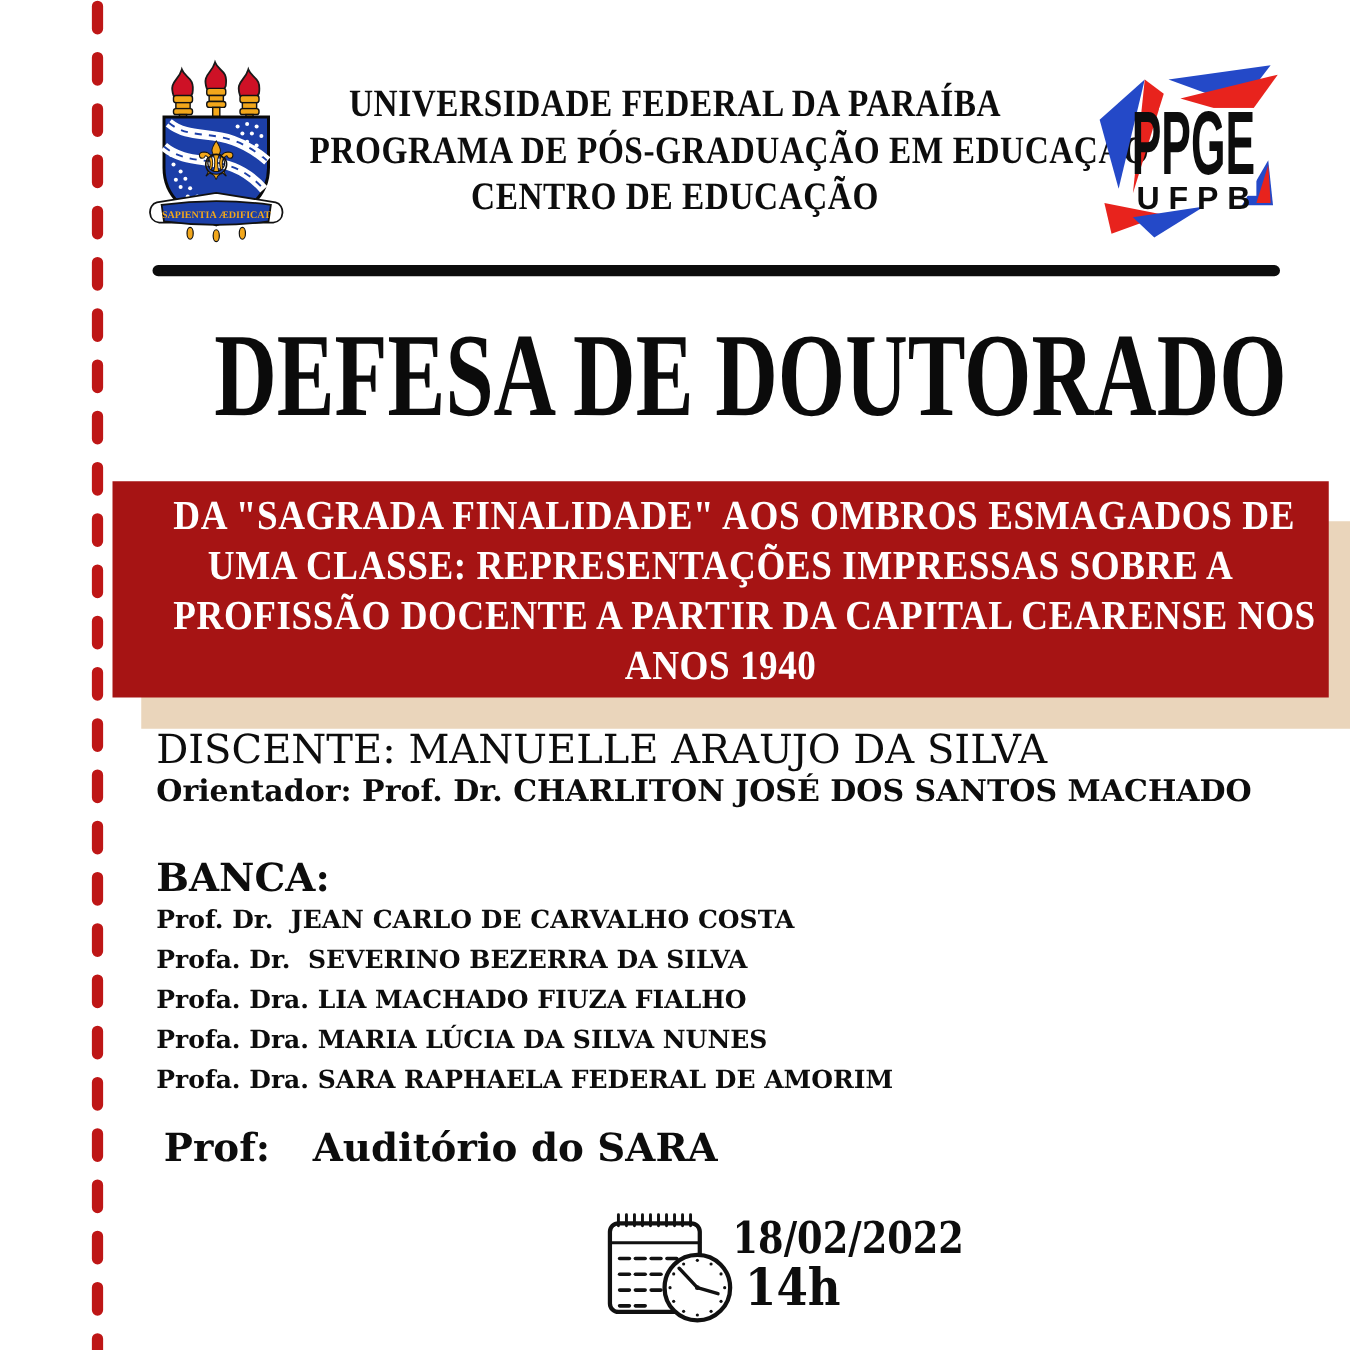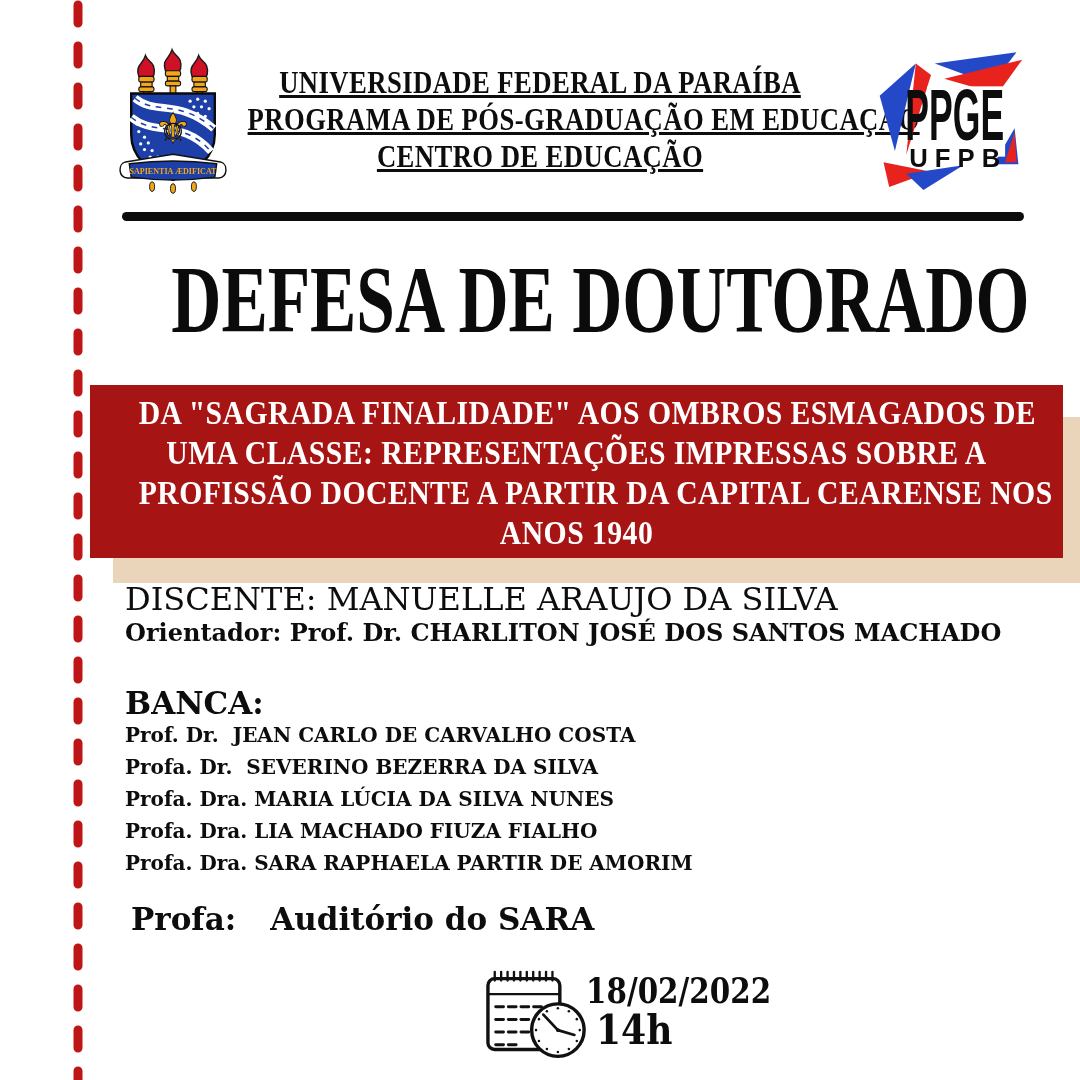--- a/index.html
+++ b/index.html
@@ -4,21 +4,21 @@
 <style>
   html,body{margin:0;padding:0;background:#ffffff;}
   .poster{
     position:relative;width:1080px;height:1080px;background:#ffffff;
     overflow:hidden;font-family:"DejaVu Serif",serif;color:#0d0d0d;
   }
   
   .dash-line{position:absolute;left:69px;top:0;}
   
   .crest{position:absolute;left:116px;top:44px;}
-  .header-text{position:absolute;left:200px;top:64px;width:680px;text-align:center;text-decoration:underline;}
+  .header-text{position:absolute;left:200px;top:64px;width:680px;text-align:center;}
   .header-text .hline{
     font-family:"Liberation Serif",serif;font-weight:700;font-size:31px;line-height:37px;
     transform:scaleX(0.86);transform-origin:50% 50%;white-space:nowrap;letter-spacing:.5px;
   }
   .ppge-logo{position:absolute;left:874px;top:50px;}
   .divider{position:absolute;left:122px;top:212px;width:902px;height:9px;border-radius:5px;background:#0c0c0c;}
   
   .main-title{
     position:absolute;left:35px;top:250px;width:1010px;text-align:center;
     font-family:"Liberation Serif",serif;font-weight:700;font-size:95px;line-height:100px;
@@ -164,27 +164,27 @@
     <div class="bline">PROFISSÃO DOCENTE A PARTIR DA CAPITAL CEARENSE NOS</div>
     <div class="bline">ANOS 1940</div>
   </div>
 
   <div class="details">
     <div class="discente">DISCENTE: MANUELLE ARAUJO DA SILVA</div>
     <div class="orientador">Orientador: Prof. Dr. CHARLITON JOSÉ DOS SANTOS MACHADO</div>
     <div class="banca-label">BANCA:</div>
     <div class="banca-item">Prof. Dr.  JEAN CARLO DE CARVALHO COSTA</div>
     <div class="banca-item">Profa. Dr.  SEVERINO BEZERRA DA SILVA</div>
+    <div class="banca-item">Profa. Dra. LIA MACHADO FIUZA FIALHO</div>
     <div class="banca-item">Profa. Dra. MARIA LÚCIA DA SILVA NUNES</div>
-    <div class="banca-item">Profa. Dra. LIA MACHADO FIUZA FIALHO</div>
-    <div class="banca-item">Profa. Dra. SARA RAPHAELA PARTIR DE AMORIM</div>
+    <div class="banca-item">Profa. Dra. SARA RAPHAELA FEDERAL DE AMORIM</div>
   </div>
 
   <div class="local-row">
-    <span class="local-label">Profa:</span><span>Auditório do SARA</span>
+    <span class="local-label">Prof:</span><span>Auditório do SARA</span>
   </div>
 
   <svg class="calendar-icon" viewBox="0 0 115 105" width="112" height="102">
     <g stroke="#111" stroke-linecap="round" fill="none">
       <rect x="7" y="13" width="74" height="73" rx="7" fill="#ffffff" stroke-width="3.5"></rect>
       <line x1="14" y1="6" x2="14" y2="15" stroke-width="2.4"></line>
         <line x1="20.6" y1="6" x2="20.6" y2="15" stroke-width="2.4"></line>
       <line x1="27.2" y1="6" x2="27.2" y2="15" stroke-width="2.4"></line>
         <line x1="33.8" y1="6" x2="33.8" y2="15" stroke-width="2.4"></line>
       <line x1="40.4" y1="6" x2="40.4" y2="15" stroke-width="2.4"></line>

